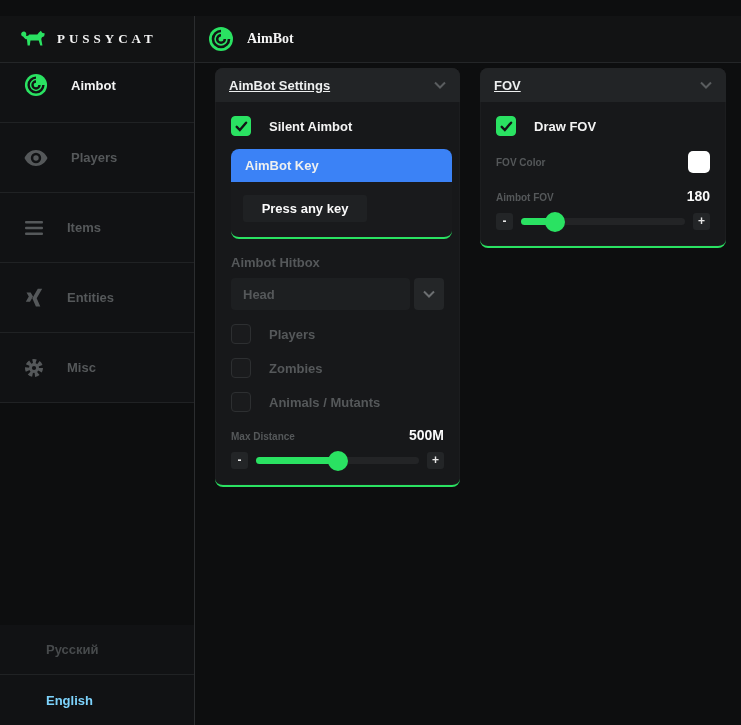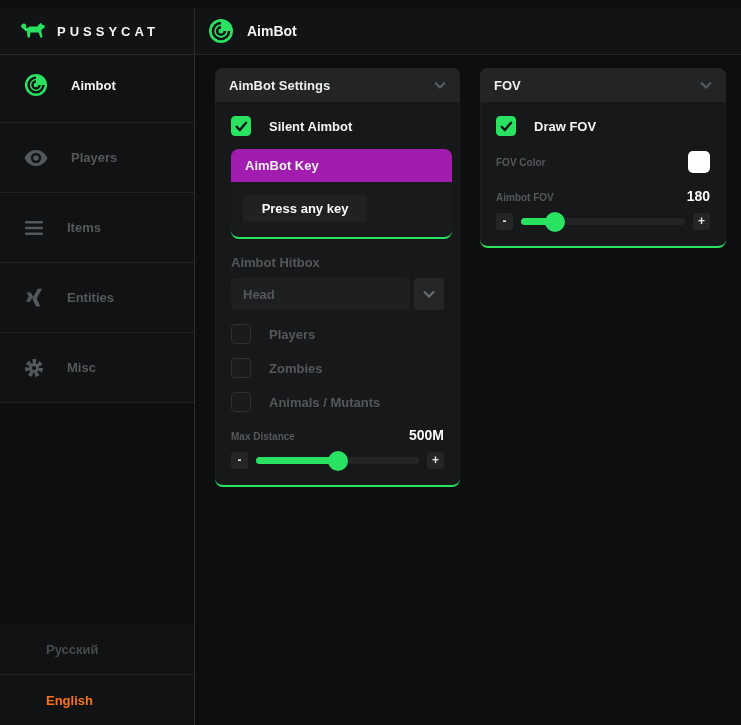--- a/index.html
+++ b/index.html
@@ -7,67 +7,67 @@
   body {
     background:#0d0e0f;
     font-family:"Liberation Sans", sans-serif;
     color:#ededed;
     overflow:hidden;
     position:relative;
   }
   :root { --green:#2ae262; --dim:#55585a; --panelbg:#17181a; --strip:#222426; --line:#202224; }
 
   
-  .topbar { position:absolute; left:0; top:8px; width:741px; height:47px;
-            background:#121314; border-bottom:1px solid #242628; display:flex; z-index:5; }
+  .topbar { position:absolute; left:0; top:16px; width:741px; height:47px;
+            background:#121314; border-bottom:1px solid #242628; display:flex; z-index:5;font-family:Liberation Serif, serif; }
   .brand { width:195px; height:100%; display:flex; align-items:center; gap:10px;
            padding-left:20px; border-right:1px solid #2b2d2f; }
   .brand-name { font-size:13px; font-weight:700; letter-spacing:4px; color:#f4f4f4; }
   .topbar-title { display:flex; align-items:center; gap:13px; padding-left:13px; }
   .topbar-title .label { font-size:14px; font-weight:700; color:#f4f4f4; }
 
   
   .sidebar { position:absolute; left:0; top:48px; width:195px; height:677px;
              background:#0d0e0f; border-right:1px solid #2b2d2f; display:flex; flex-direction:column; }
   .nav-item { height:70px; display:flex; align-items:center; gap:23px; padding-left:24px;
               background:#111214; border-bottom:1px solid var(--line); cursor:pointer; }
   .nav-item:first-child { height:75px; }
   .nav-item .nav-label { font-size:13px; font-weight:700; color:var(--dim); }
   .nav-item.active .nav-label { color:#f4f4f4; }
   .nav-item svg { flex:0 0 auto; }
   .spacer { flex:1; }
   .lang-item { height:50px; display:flex; align-items:center; padding-left:46px;
                background:#111214; font-size:13px; font-weight:700; color:#474a4c; cursor:pointer; }
   .lang-item.first { border-bottom:1px solid var(--line); }
-  .lang-item.active { color:#f97316; }
+  .lang-item.active { color:#7dd3fc; }
 
   
   .panel { position:absolute; background:var(--panelbg); border-radius:8px;
            border-bottom:2px solid var(--green); box-shadow:0 0 0 1px #1c1d1f inset; }
   .panel-aimbot { left:215px; top:68px; width:245px; }
   .panel-fov    { left:480px; top:68px; width:246px; }
   .panel-header { height:34px; background:var(--strip); border-radius:8px 8px 0 0;
                   display:flex; align-items:center; justify-content:space-between;
                   padding:0 14px; cursor:pointer; }
-  .panel-header .ph-label { font-size:13px; font-weight:700; color:#eef0f0; }
+  .panel-header .ph-label { font-size:13px; font-weight:700; color:#eef0f0;text-decoration:underline; }
   .chev { color:#5a5d5f; display:flex; }
 
   .row { display:flex; align-items:center; }
   .chk-row { gap:18px; margin:14px 16px 0; cursor:pointer; }
   .checkbox { width:20px; height:20px; border-radius:4px; background:#1a1b1d;
               border:1px solid #2d2f31; display:flex; align-items:center; justify-content:center; }
   .checkbox svg { display:none; }
   .checkbox.checked { background:var(--green); border-color:var(--green); }
   .checkbox.checked svg { display:block; }
   .chk-label { font-size:13px; font-weight:700; color:var(--dim); }
   .chk-row.on .chk-label { color:#f4f4f4; }
 
   .keybox { margin:13px 8px 0 16px; background:#191a1c; border-radius:8px;
             border-bottom:2px solid var(--green); overflow:hidden; }
-  .keybox-header { background:#a21caf; padding:9px 14px; font-size:13px; font-weight:700; color:#eef0f0; }
+  .keybox-header { background:#3b82f6; padding:9px 14px; font-size:13px; font-weight:700; color:#eef0f0; }
   .keybox-body { padding:13px 0 15px 12px; }
   .key-btn { background:#1f2123; color:#fafafa; border:none; border-radius:3px;
              font-family:inherit; font-size:13px; font-weight:700; padding:6px 0;
              width:124px; text-align:center; cursor:pointer; }
 
   .field-label { font-size:13px; font-weight:700; color:var(--dim); margin:16px 16px 0; }
   .select-row { display:flex; gap:4px; margin:8px 16px 0; }
   .select { flex:1; height:32px; background:#1d1f21; border-radius:4px; display:flex;
             align-items:center; padding:0 12px; font-size:13px; font-weight:700;
             color:#55585a; cursor:pointer; }

